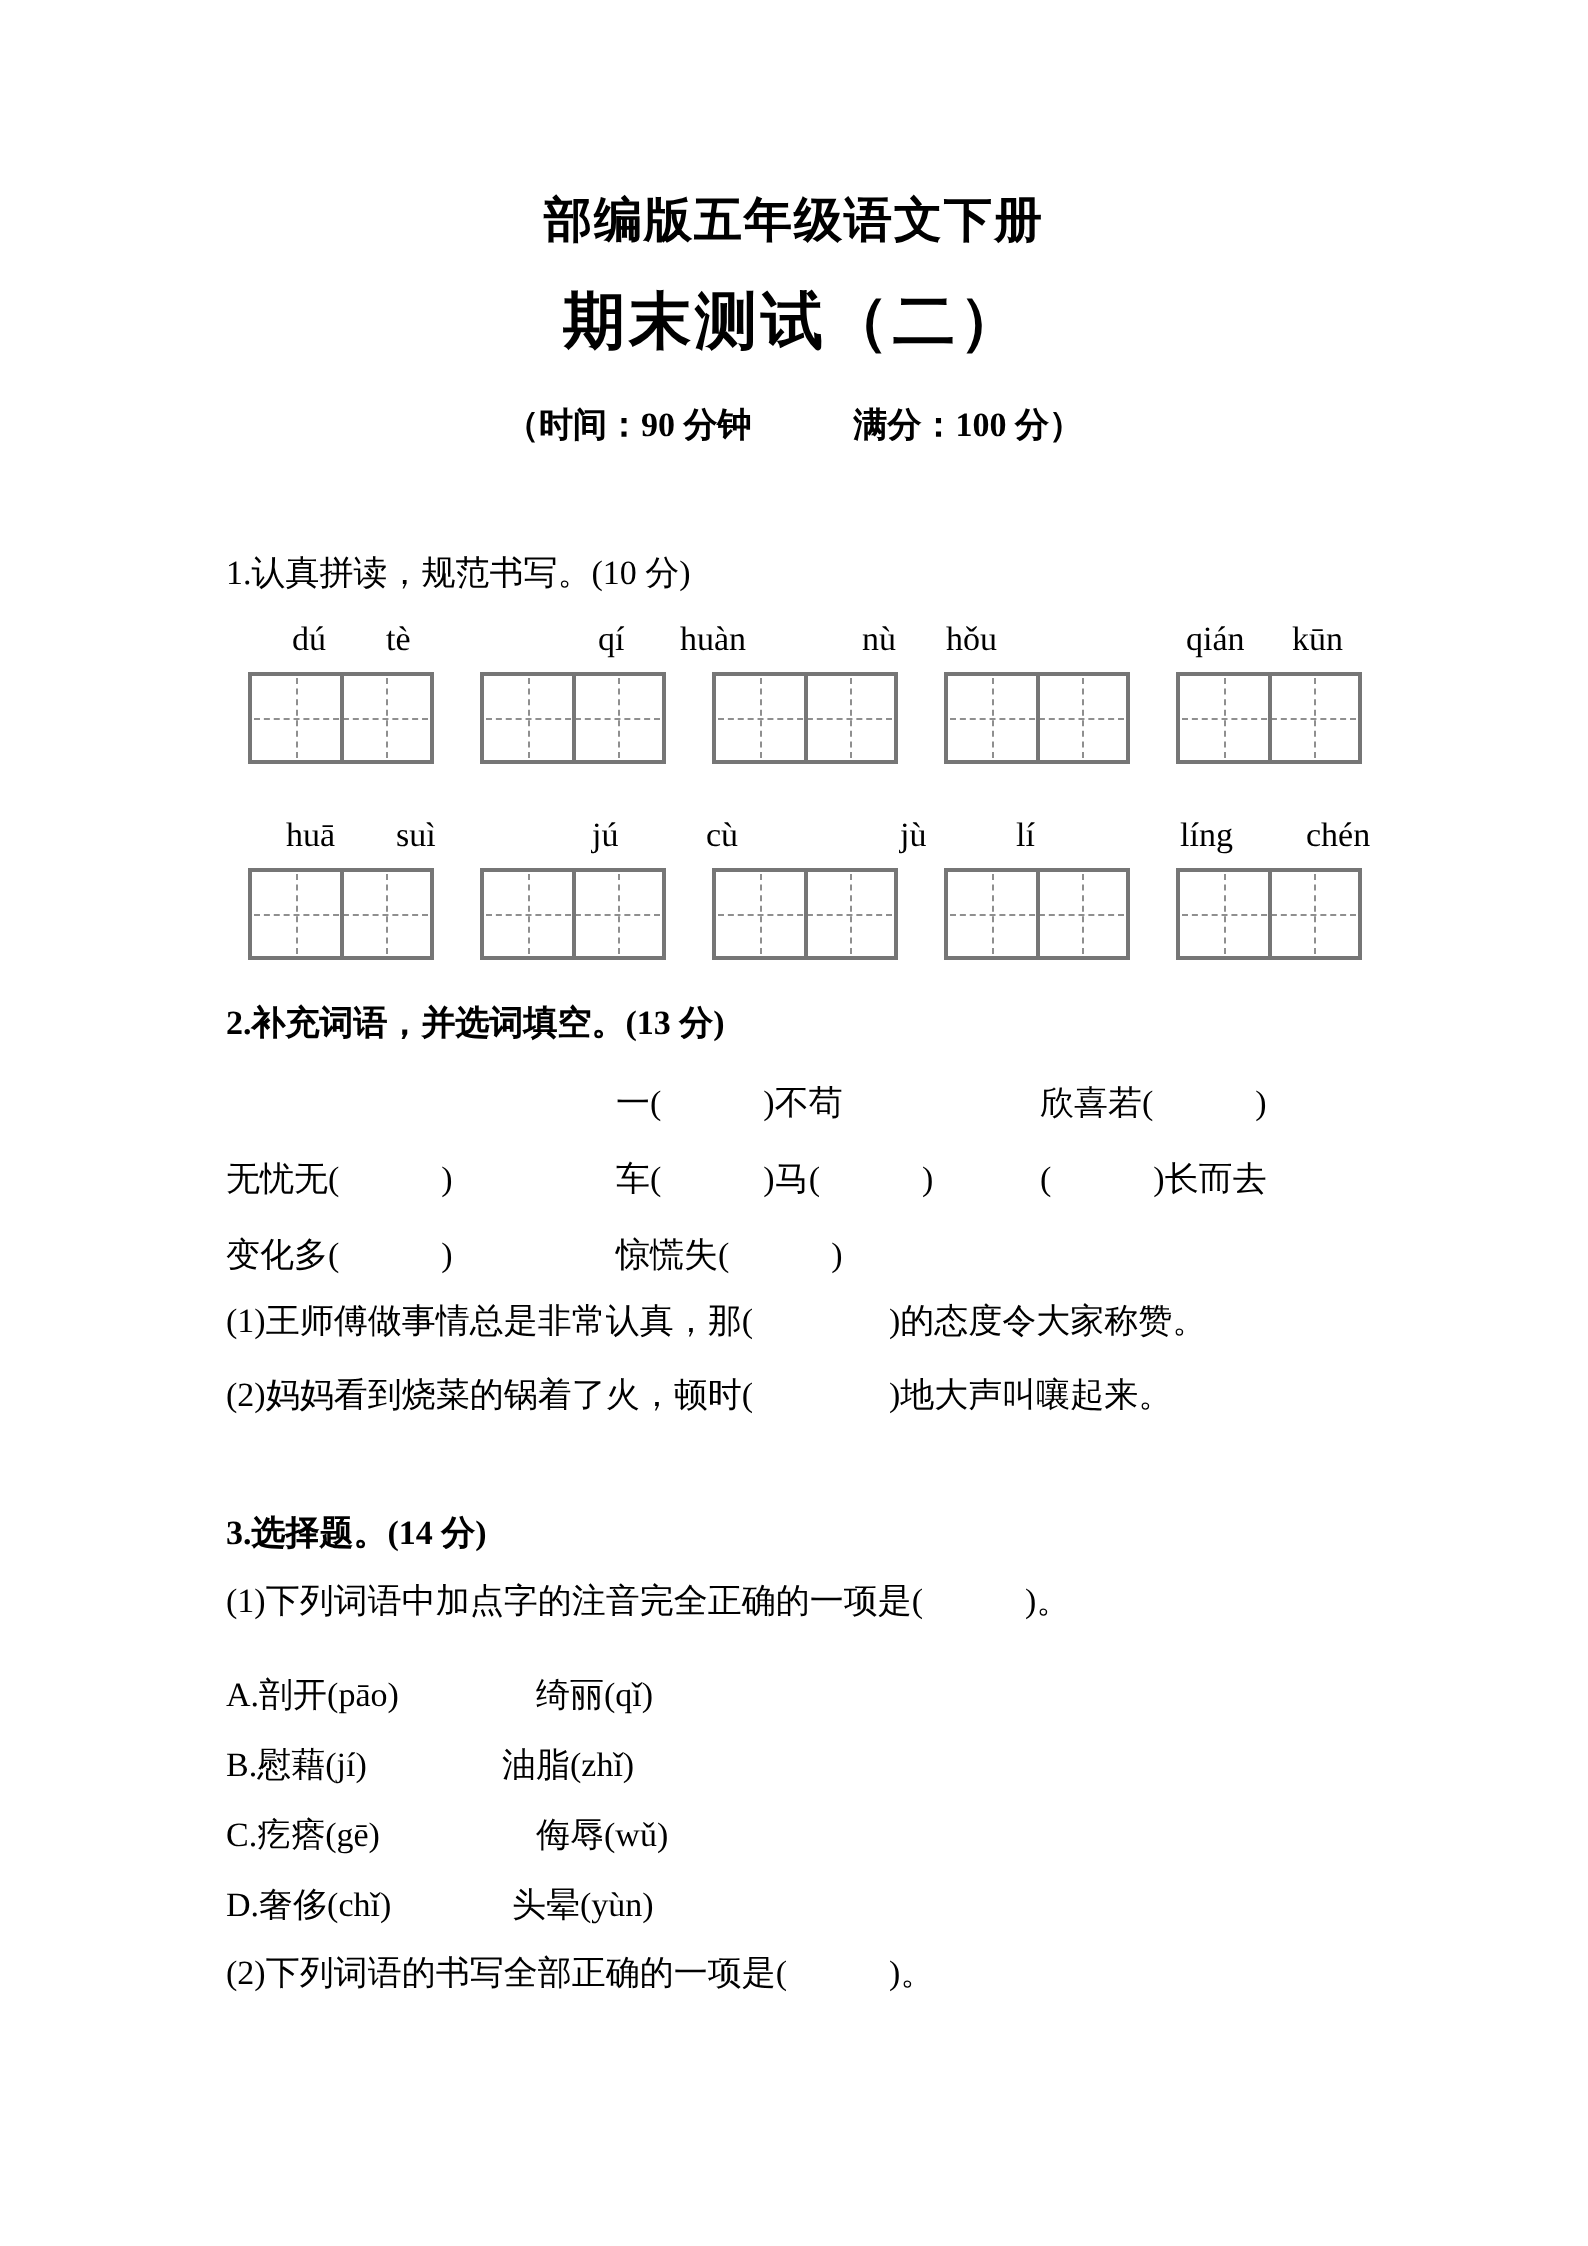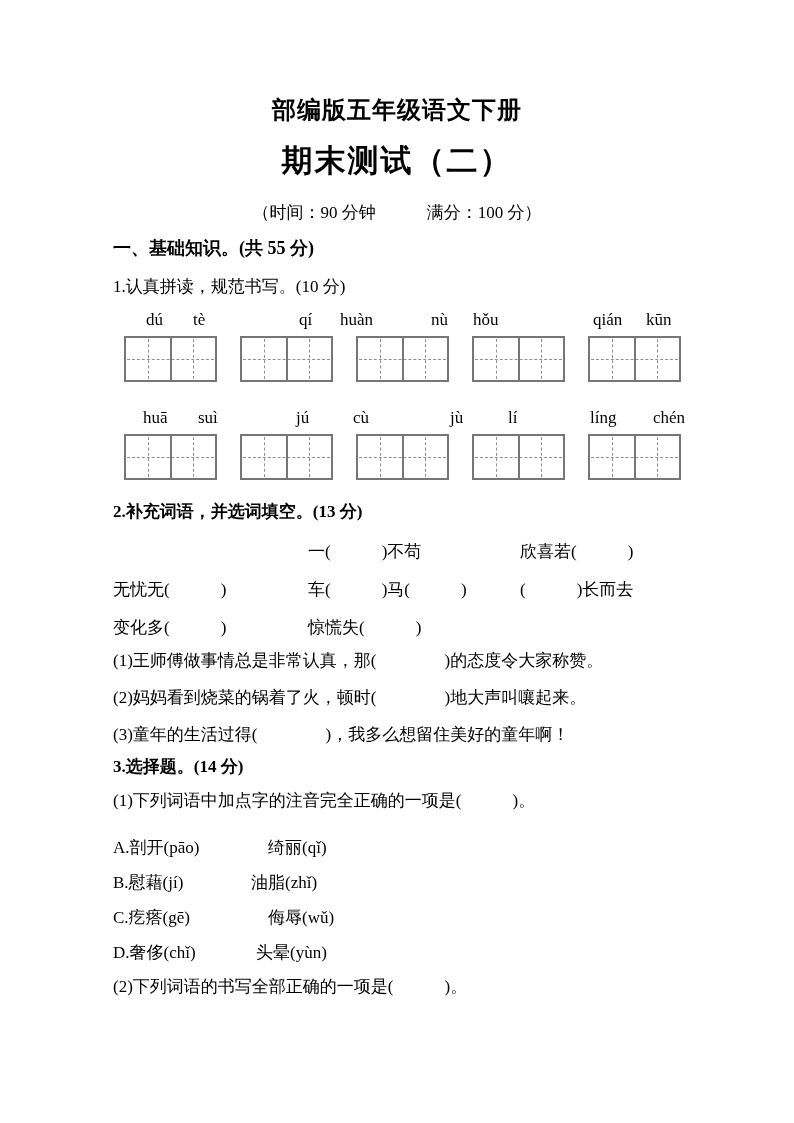--- a/index.html
+++ b/index.html
@@ -1,21 +1,21 @@
 <!DOCTYPE html>
 <html><head>
 <meta charset="utf-8">
 <style>
   html,body{margin:0;padding:0;background:#ffffff;}
   .sheet{
     position:relative;width:794px;height:1123px;background:#ffffff;
     font-family:"Liberation Serif","DejaVu Serif",serif;color:#000000;overflow:hidden;
   }
   .abs{position:absolute;}
-  .center{left:0;width:100%;text-align:center;}
+  .center{left:0;width:100%;text-align:center;font-weight:bold;}
   .doc-title{top:94px;font-size:24px;font-weight:700;letter-spacing:1px;}
   .test-title{top:140px;font-size:31px;font-weight:700;letter-spacing:2px;}
   .meta{top:201px;font-size:17px;}
   .line{position:absolute;left:113px;font-size:17px;line-height:22px;white-space:pre;}
   .bold{font-weight:700;}
   .sec{font-size:18px;}
   .pyrow{position:absolute;left:113px;width:620px;height:22px;}
   .py{position:absolute;top:0;font-size:17px;white-space:pre;}
   .boxrow{position:absolute;left:124px;display:flex;gap:23px;}
   .ggroup{width:93px;height:46px;border:2px solid #767676;box-sizing:border-box;
@@ -29,21 +29,20 @@
 </style>
 </head>
 <body>
 
 <div class="sheet">
 
   <div class="abs center doc-title">部编版五年级语文下册</div>
   <div class="abs center test-title">期末测试（二）</div>
   <div class="abs center meta">（时间：90 分钟　　　满分：100 分）</div>
 
-  <div class="line bold sec" style="top:237px">一、基础知识。(共 55 分)</div>
 
   <div class="line" style="top:276px">1.认真拼读，规范书写。(10 分)</div>
 
   <div class="pyrow" style="top:310px">
     <span class="py" style="left:33px">dú</span>
     <span class="py" style="left:80px">tè</span>
     <span class="py" style="left:186px">qí</span>
     <span class="py" style="left:227px">huàn</span>
     <span class="py" style="left:318px">nù</span>
     <span class="py" style="left:360px">hǒu</span>
@@ -169,21 +168,20 @@
     <span class="seg" style="left:195px">车(　　　)马(　　　)</span>
     <span class="seg" style="left:407px">(　　　)长而去</span>
   </div>
   <div class="segline" style="top:616px">
     <span class="seg" style="left:0">变化多(　　　)</span>
     <span class="seg" style="left:195px">惊慌失(　　　)</span>
   </div>
 
   <div class="line" style="top:650px">(1)王师傅做事情总是非常认真，那(　　　　)的态度令大家称赞。</div>
   <div class="line" style="top:687px">(2)妈妈看到烧菜的锅着了火，顿时(　　　　)地大声叫嚷起来。</div>
-  <div class="line" style="top:724px">(3)童年的生活过得(　　　　)，我多么想留住美好的童年啊！</div>
 
   <div class="line bold" style="top:756px">3.选择题。(14 分)</div>
   <div class="line" style="top:790px">(1)下列词语中加点字的注音完全正确的一项是(　　　)。</div>
 
   <div class="segline" style="top:836px">
     <span class="seg" style="left:0">A.剖开(pāo)</span>
     <span class="seg" style="left:155px">绮丽(qǐ)</span>
   </div>
   <div class="segline" style="top:871px">
     <span class="seg" style="left:0">B.慰藉(jí)</span>

